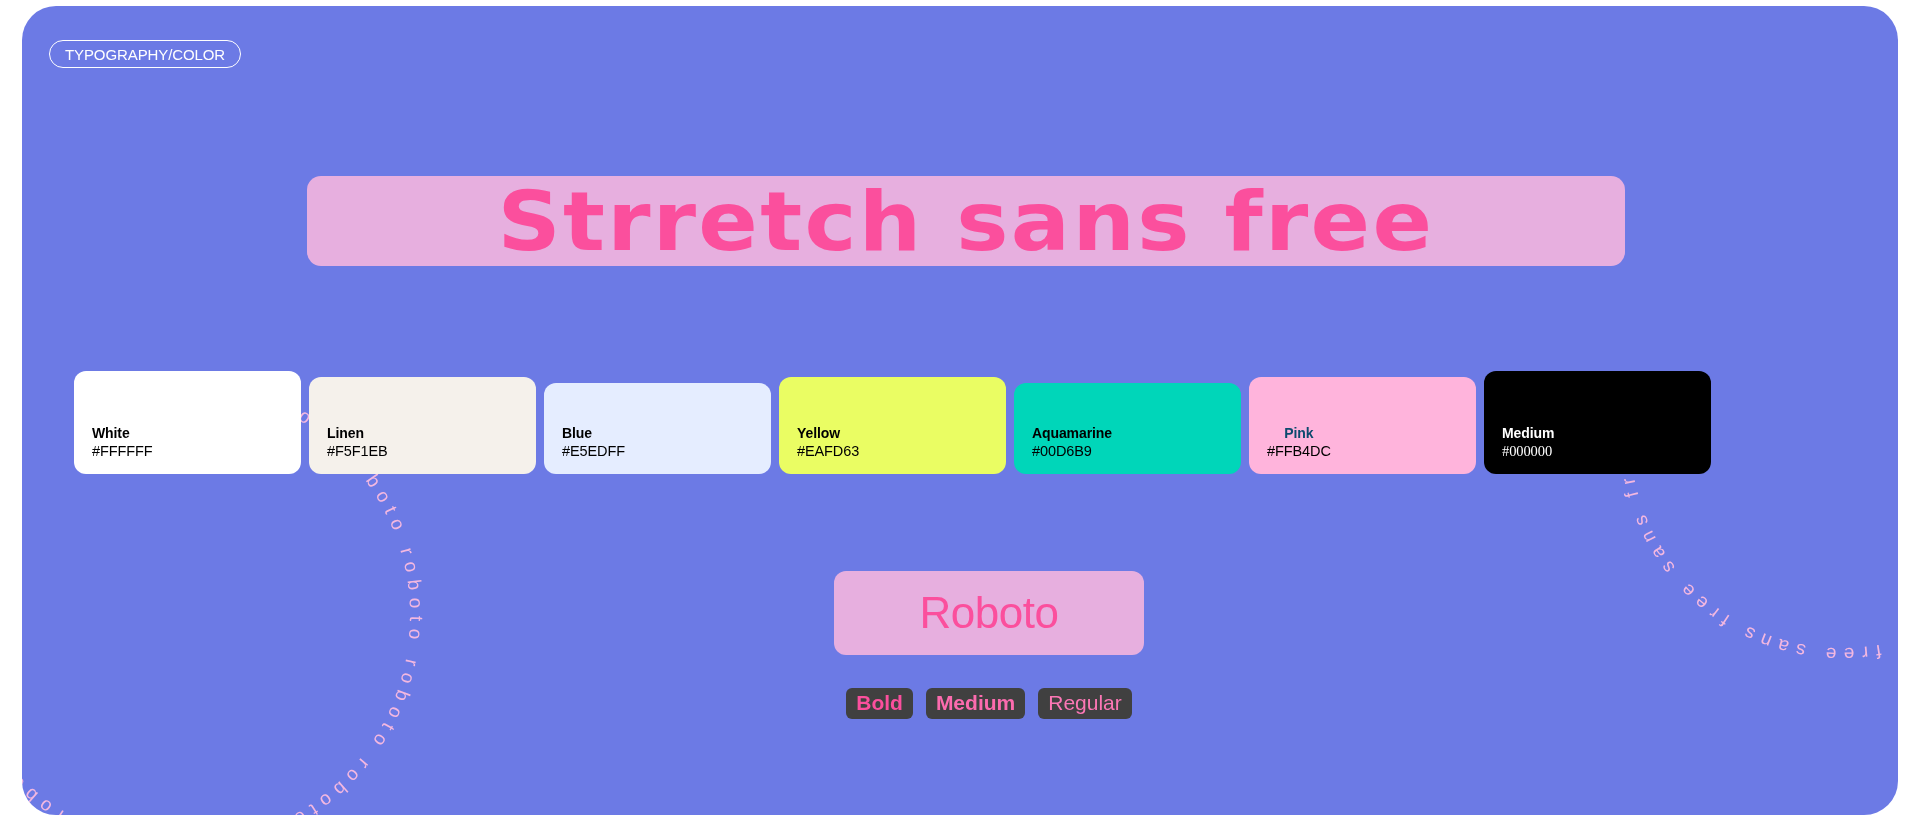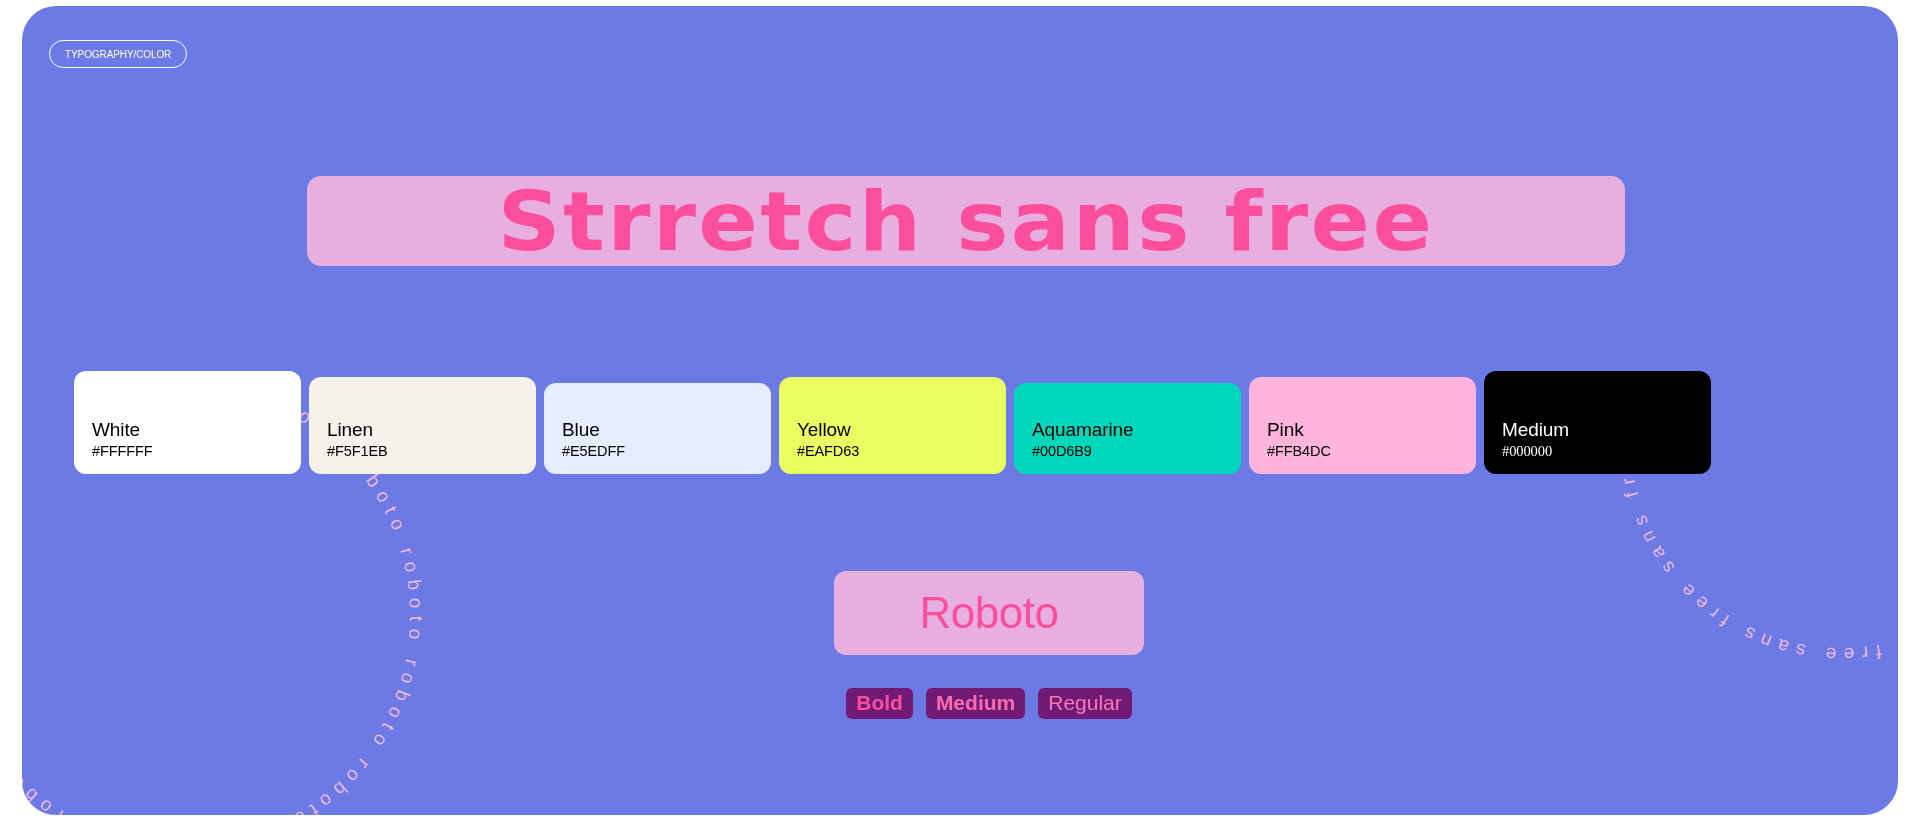--- a/index.html
+++ b/index.html
@@ -36,21 +36,21 @@
     position: absolute;
     left: 27px;
     top: 34px;
     height: 26px;
     padding: 0 15px;
     display: flex;
     align-items: center;
     border: 1.6px solid #ffffff;
     border-radius: 14px;
     color: #ffffff;
-    font-size: 10px;
+    font-size: 15px;
     letter-spacing: -0.1px;
     font-weight: 400;
     white-space: nowrap;
   }
 
   
   .headline-banner {
     position: absolute;
     left: 285px;
     top: 170px;
@@ -95,22 +95,22 @@
   }
   .swatch .labels {
     position: absolute;
     left: 18px;
     bottom: 13px;
     line-height: 1.28;
     white-space: nowrap;
   }
   .swatch .sw-name {
     display: block;
-    font-size: 19px;
-    font-weight: normal;
+    font-size: 14px;
+    font-weight: bold;
     letter-spacing: -0.1px;
   }
   .swatch .sw-hex {
     display: block;
     font-size: 14.5px;
     font-weight: 400;
     letter-spacing: -0.1px;
   }
   .swatch.selected {
     border: 3px solid #FF9BD2;
@@ -142,21 +142,21 @@
   .weights {
     position: absolute;
     left: 812px;
     top: 682px;
     width: 310px;
     display: flex;
     justify-content: center;
     gap: 13px;
   }
   .weight-chip {
-    background: #701a75;
+    background: #404040;
     border-radius: 6px;
     padding: 3px 10px 4px 10px;
     font-size: 21px;
     line-height: 1.12;
     white-space: nowrap;
   }
   .weight-chip.w-bold   { font-weight: bold;   color: #FB4F9D; }
   .weight-chip.w-medium { font-weight: bold;   color: #FC6BAE; }
   .weight-chip.w-reg    { font-weight: 400;    color: #FC77B5; }
 
@@ -237,21 +237,21 @@
           </div>
         </div>
         <div class="swatch" style="width: 227px; height: 91px; background: rgb(0, 214, 185);">
           <div class="labels">
             <span class="sw-name" style="color: rgb(0, 0, 0);">Aquamarine</span>
             <span class="sw-hex" style="color: rgb(0, 0, 0);">#00D6B9</span>
           </div>
         </div>
         <div class="swatch" style="width: 227px; height: 97px; background: rgb(255, 180, 220);">
           <div class="labels">
-            <span class="sw-name" style="color: #000000;">Pink</span>
+            <span class="sw-name" style="color: #0c4a6e; text-align: center;">Pink</span>
             <span class="sw-hex" style="color: rgb(0, 0, 0);">#FFB4DC</span>
           </div>
         </div>
         <div class="swatch" style="width: 227px; height: 103px; background: rgb(0, 0, 0);">
           <div class="labels">
             <span class="sw-name" style="color: rgb(255, 255, 255);">Medium</span>
             <span class="sw-hex" style="color: rgb(255, 255, 255); font-family: Liberation Serif, serif;">#000000</span>
           </div>
         </div>
       </div>

